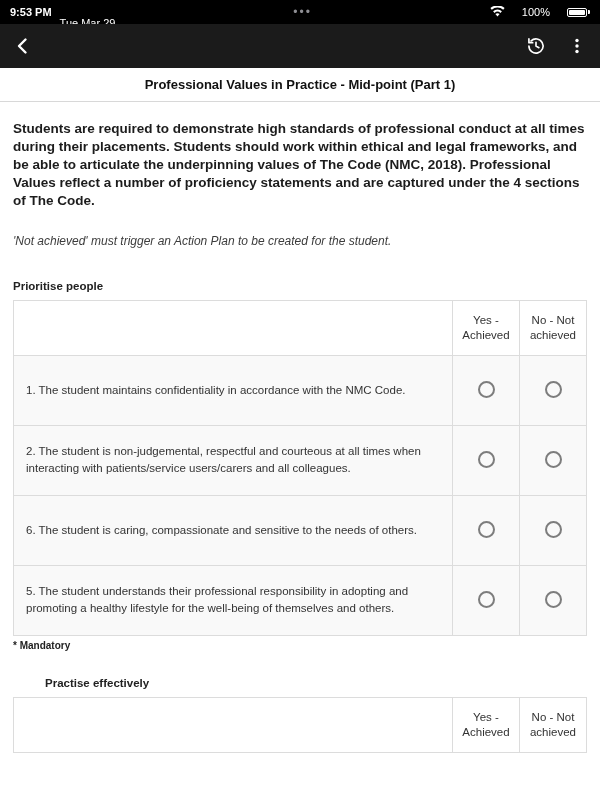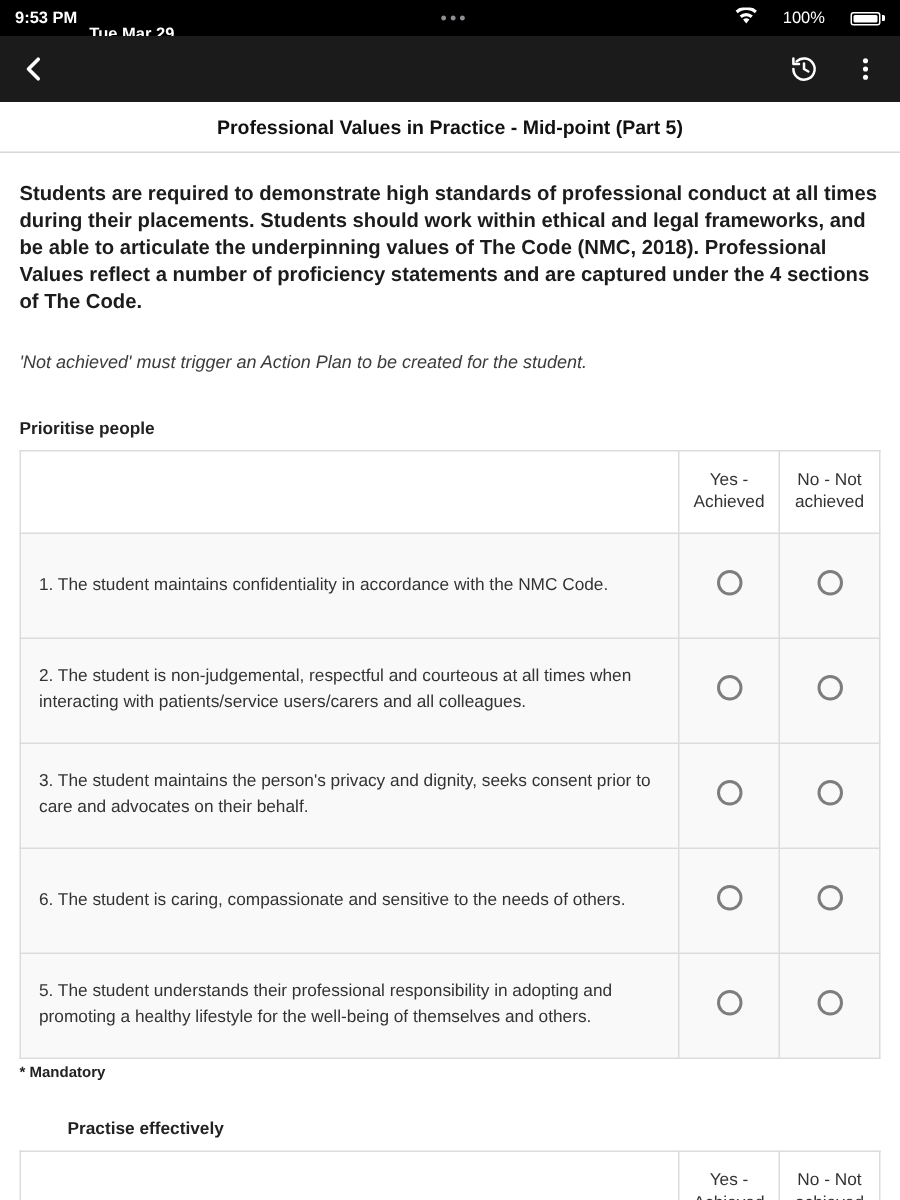--- a/index.html
+++ b/index.html
@@ -9,21 +9,21 @@
     overflow:hidden; position:relative; display:flex; flex-direction:column;
   }
 
   
   .status-bar {
     height:24px; background:#000; color:#fff; display:flex;
     align-items:center; justify-content:space-between;
     padding:0 10px; font-size:11px; flex:0 0 auto;
   }
   .status-left { display:flex; gap:8px; align-items:center; font-weight:bold; }
-  .status-left .date { font-weight:bold;margin-top:22px; }
+  .status-left .date { font-weight:normal;margin-top:22px; }
   .status-center { color:#8e8e93; font-size:12px; letter-spacing:2px; }
   .status-right { display:flex; gap:17px; align-items:center; }
   .battery { display:inline-flex; align-items:center; }
   .battery .shell {
     width:20px; height:9px; border:1px solid #fff; border-radius:2px;
     padding:1px; display:inline-block;
   }
   .battery .fill { display:block; height:100%; width:100%; background:#fff; border-radius:1px; }
   .battery .nub { width:2px; height:4px; background:#fff; border-radius:0 1px 1px 0; margin-left:1px; }
 
@@ -125,21 +125,21 @@
         <svg width="18" height="18" viewBox="0 0 18 18" fill="#fff">
           <circle cx="9" cy="3.5" r="1.7"></circle>
             <circle cx="9" cy="9" r="1.7"></circle>
             <circle cx="9" cy="14.5" r="1.7"></circle>
         </svg>
       </button>
     </div>
   </div>
 
   <div class="title-bar">
-    <div class="page-title">Professional Values in Practice - Mid-point (Part 5)</div>
+    <div class="page-title">Professional Values in Practice - Mid-point (Part 1)</div>
   </div>
 
   <div class="content">
     <p class="intro">Students are required to demonstrate high standards of professional conduct at all times during their placements. Students should work within ethical and legal frameworks, and be able to articulate the underpinning values of The Code (NMC, 2018). Professional Values reflect a number of proficiency statements and are captured under the 4 sections of The Code.</p>
     <p class="note">'Not achieved' must trigger an Action Plan to be created for the student.</p>
 
     <h2 class="section-title">Prioritise people</h2>
     <table class="q-table">
       <colgroup>
           <col class="c-statement">
@@ -158,25 +158,20 @@
           <td class="statement">1. The student maintains confidentiality in accordance with the NMC Code.</td>
           <td class="opt-cell"><button class="radio"></button></td>
           <td class="opt-cell"><button class="radio"></button></td>
         </tr>
         <tr>
           <td class="statement">2. The student is non-judgemental, respectful and courteous at all times when interacting with patients/service users/carers and all colleagues.</td>
           <td class="opt-cell"><button class="radio"></button></td>
           <td class="opt-cell"><button class="radio"></button></td>
         </tr>
         <tr>
-          <td class="statement">3. The student maintains the person's privacy and dignity, seeks consent prior to care and advocates on their behalf.</td>
-          <td class="opt-cell"><button class="radio"></button></td>
-          <td class="opt-cell"><button class="radio"></button></td>
-        </tr>
-        <tr>
           <td class="statement">6. The student is caring, compassionate and sensitive to the needs of others.</td>
           <td class="opt-cell"><button class="radio"></button></td>
           <td class="opt-cell"><button class="radio"></button></td>
         </tr>
         <tr>
           <td class="statement">5. The student understands their professional responsibility in adopting and promoting a healthy lifestyle for the well-being of themselves and others.</td>
           <td class="opt-cell"><button class="radio"></button></td>
           <td class="opt-cell"><button class="radio"></button></td>
         </tr>
       </tbody>

